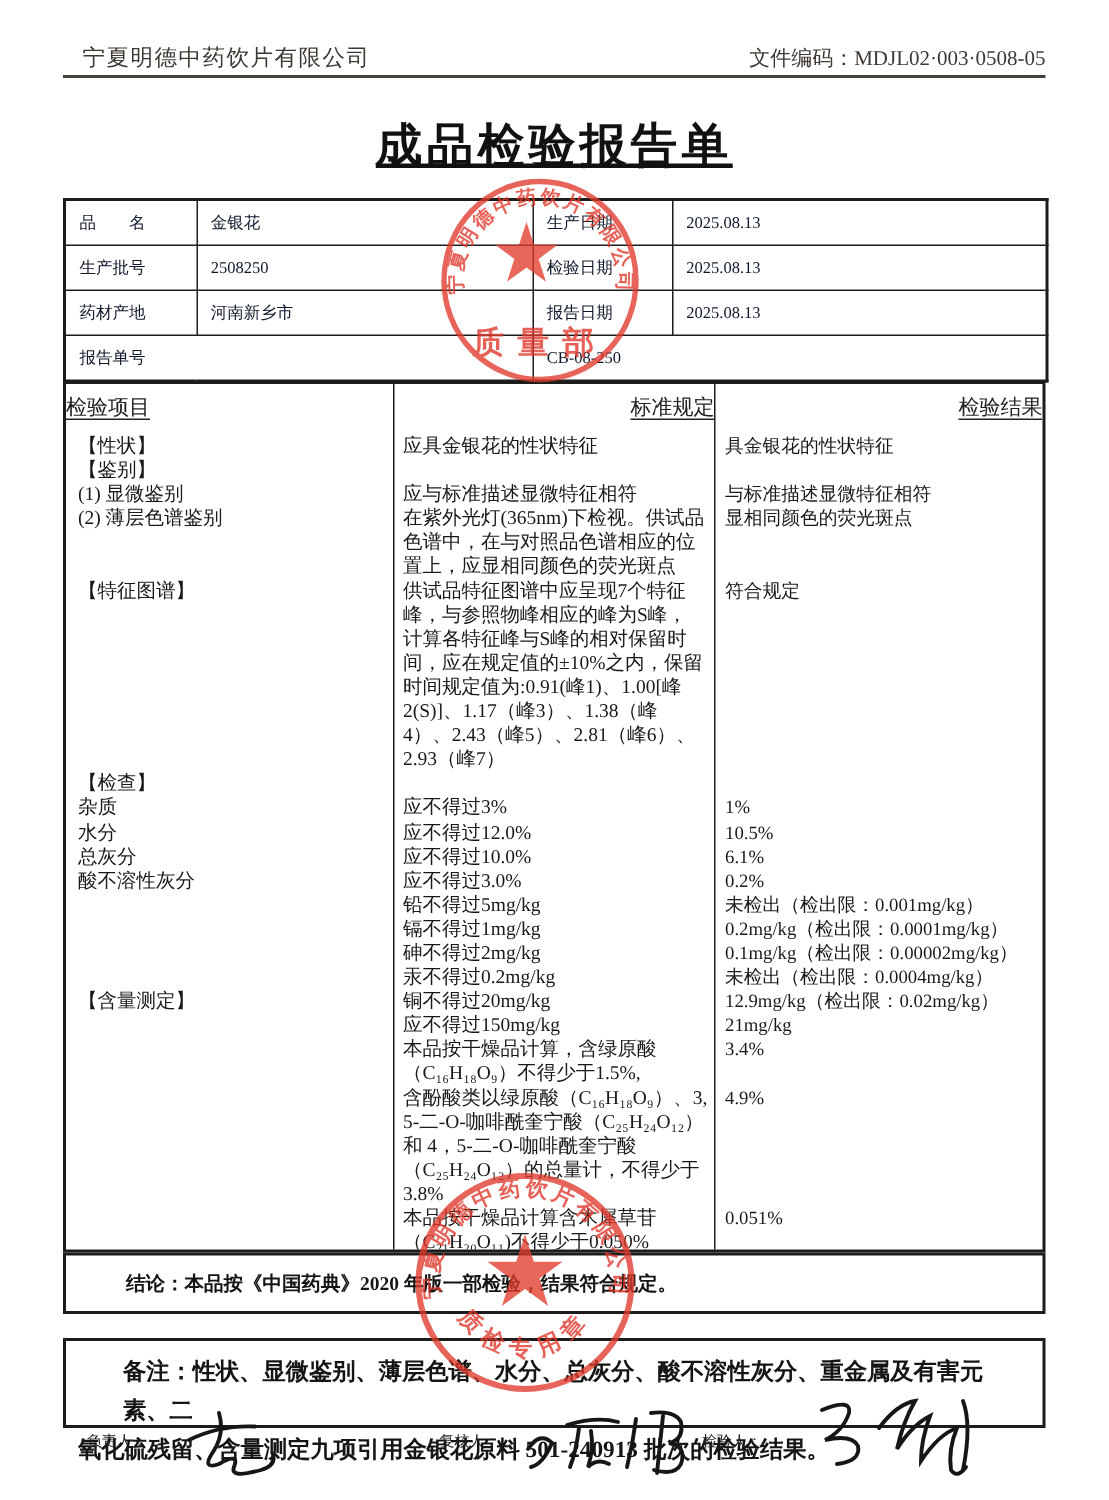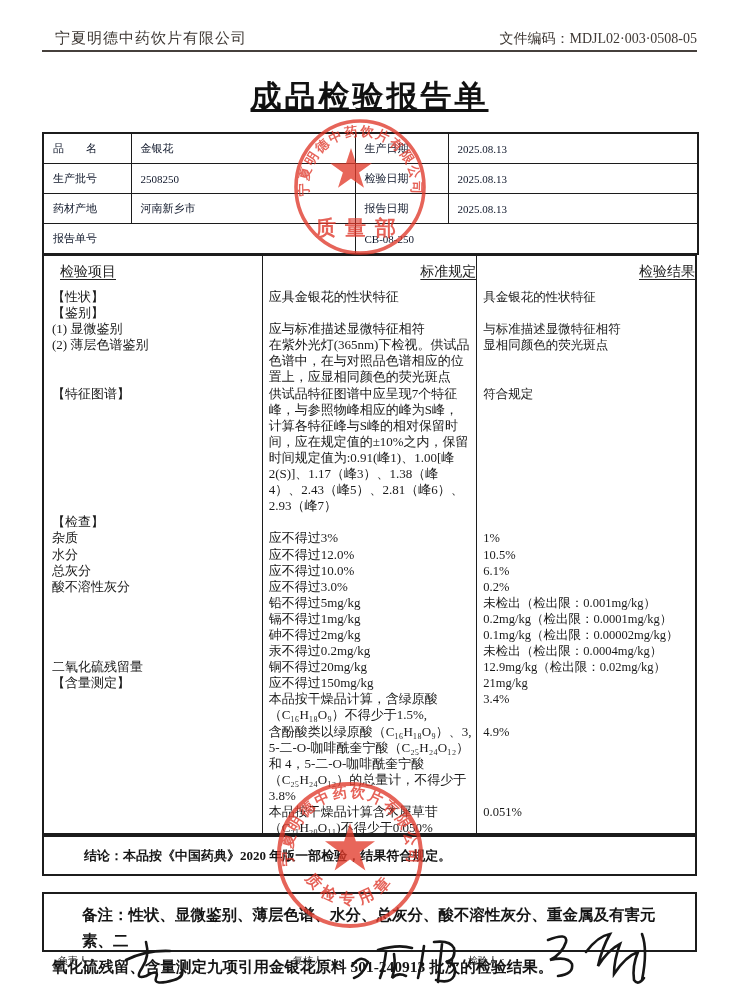--- a/index.html
+++ b/index.html
@@ -18,21 +18,21 @@
   .info-table{border:2px solid #1c1c1c;}
   
   .main{position:absolute;left:42px;top:254px;width:655px;height:581px;display:flex;
         border:2px solid #1c1c1c;box-sizing:border-box;}
   .col{box-sizing:border-box;overflow:hidden;}
   .col1{width:220px;border-right:1px solid #1c1c1c;}
   .col2{width:216px;border-right:1px solid #1c1c1c;}
   .col3{width:219px;}
   .col-h{height:33px;padding-top:7px;box-sizing:border-box;font-size:14px;color:#222;}
   .col-h span{text-decoration:underline;text-underline-offset:3px;}
-  .col1 .col-h{padding-left:16px;}
+  .col1 .col-h{}
   .col2 .col-h,.col3 .col-h{text-align:right;}
   .ln{height:16.1px;line-height:16.1px;font-size:13px;white-space:nowrap;color:#191919;}
   .col1 .ln{padding-left:8px;}
   .col2 .ln{padding-left:6px;}
   .col3 .ln{padding-left:6px;font-size:12.5px;}
   
   .concl{position:absolute;left:42px;top:835px;width:655px;height:41px;box-sizing:border-box;
          border:2px solid #1c1c1c;font-size:13px;font-weight:600;padding:10px 8px 0 40px;color:#151515;}
   .remark{position:absolute;left:42px;top:892px;width:655px;height:60px;box-sizing:border-box;
           border:2px solid #1c1c1c;font-size:15.5px;font-weight:600;padding:8px 10px 0 8px;
@@ -114,21 +114,20 @@
           <div class="ln"></div>
           <div class="ln">【检查】</div>
           <div class="ln">杂质</div>
           <div class="ln">水分</div>
           <div class="ln">总灰分</div>
           <div class="ln">酸不溶性灰分</div>
           <div class="ln"></div>
           <div class="ln"></div>
           <div class="ln"></div>
           <div class="ln"></div>
-          <div class="ln">二氧化硫残留量</div>
           <div class="ln">【含量测定】</div>
           <div class="ln"></div>
           <div class="ln"></div>
           <div class="ln"></div>
           <div class="ln"></div>
           <div class="ln"></div>
           <div class="ln"></div>
           <div class="ln"></div>
           <div class="ln"></div>
         </div>

